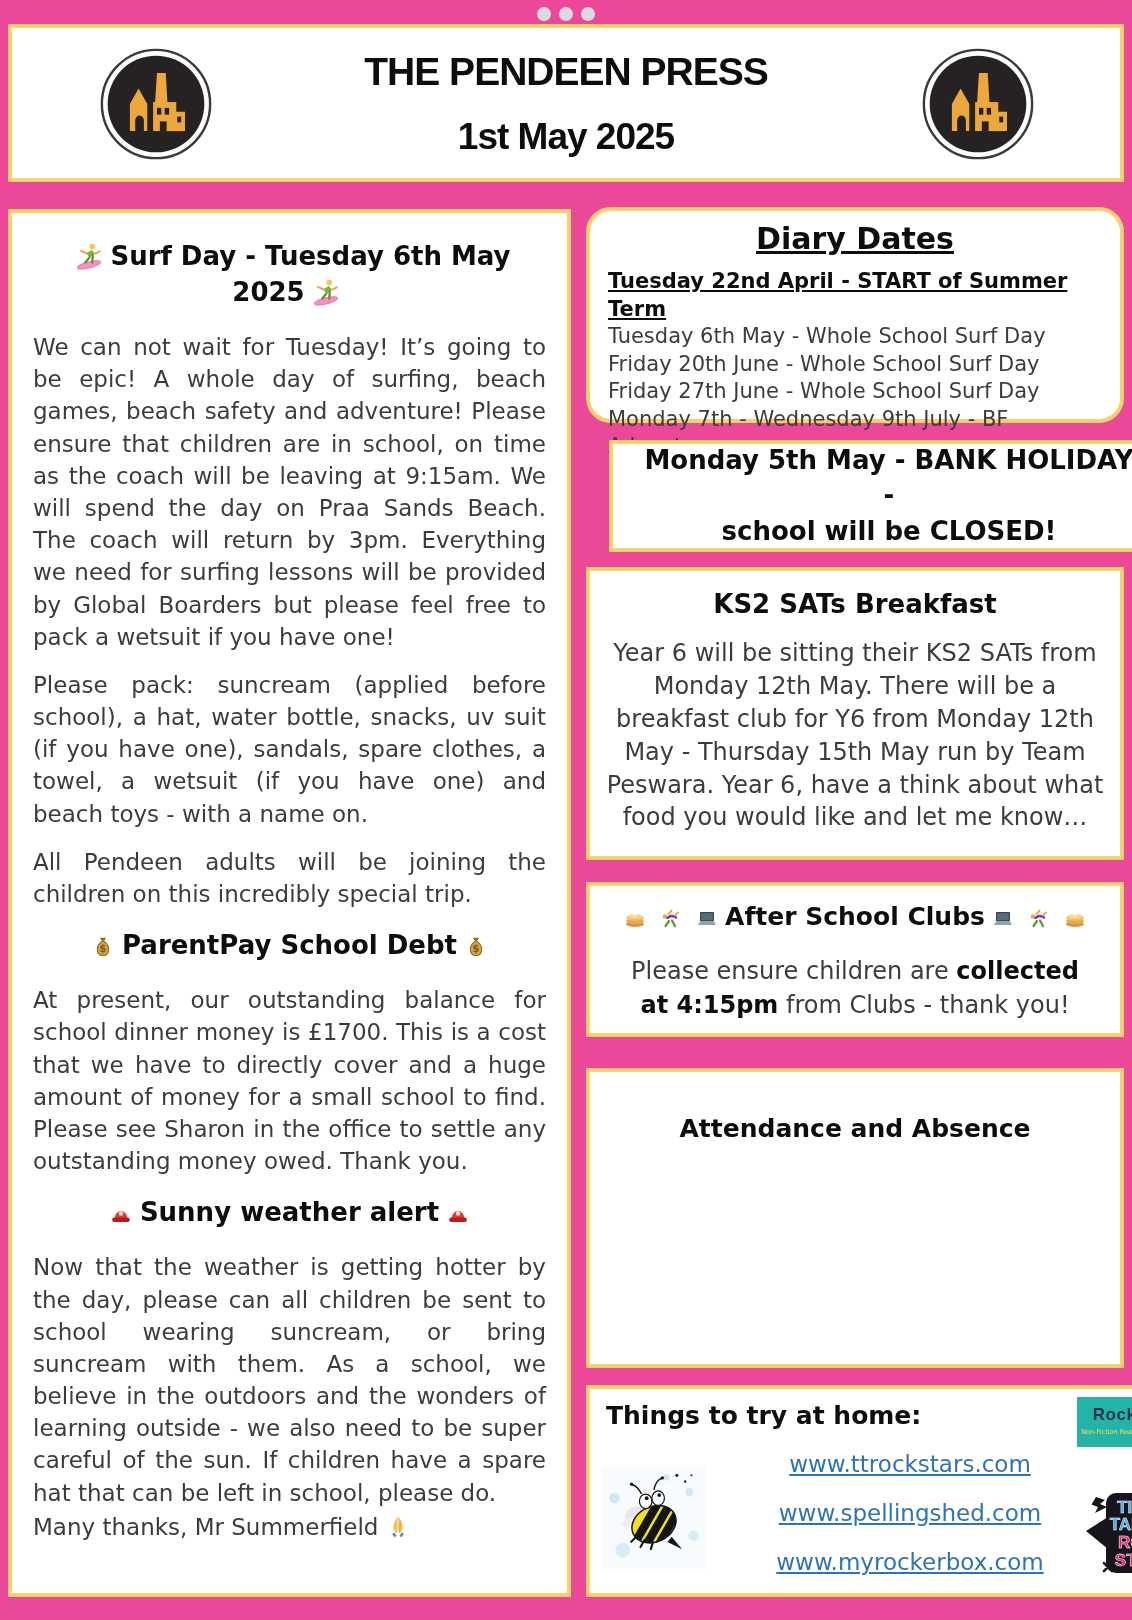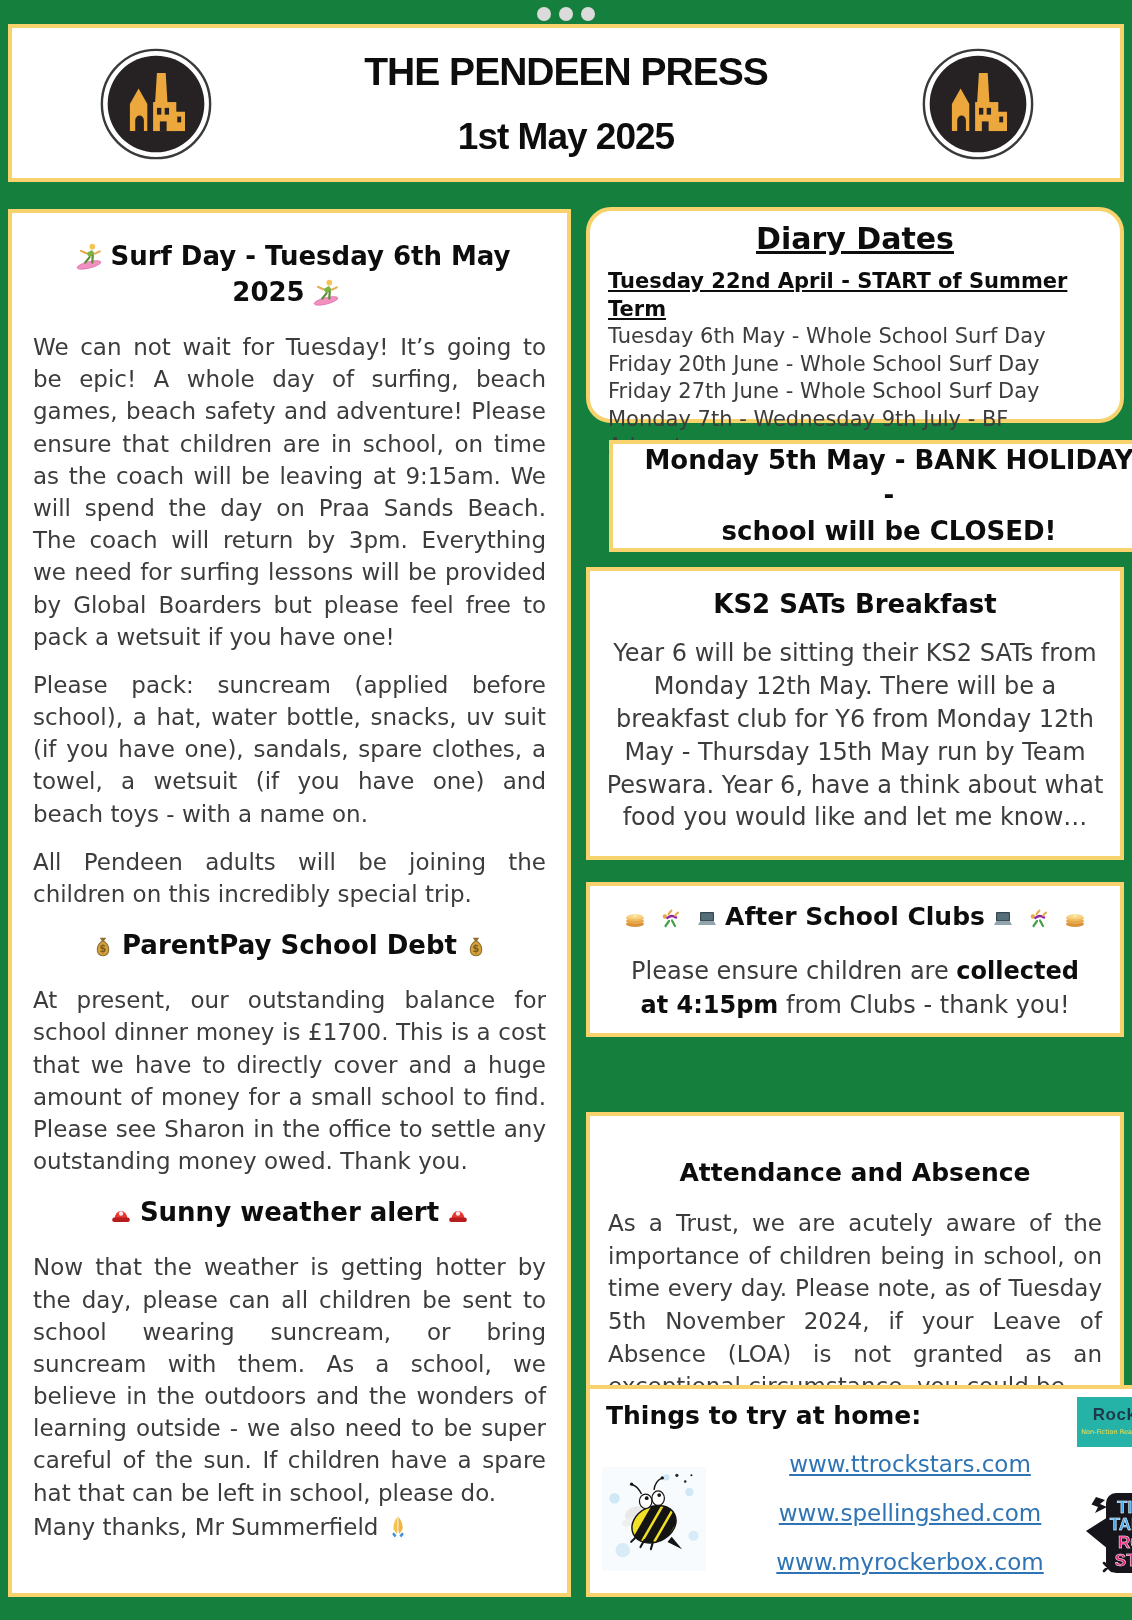--- a/index.html
+++ b/index.html
@@ -1,17 +1,17 @@
 <!DOCTYPE html>
 <html><head>
 <meta charset="utf-8">
 <style>
   html,body{margin:0;padding:0;background:#fff;}
   body{width:1132px;height:1620px;position:relative;font-family:"DejaVu Sans",sans-serif;color:#3c3c3c;}
-  .page{position:absolute;inset:0;background:#15803d;}
+  .page{position:absolute;inset:0;background:#ec4899;}
   .box{position:absolute;background:#fff;border:4px solid #F8D36D;box-sizing:border-box;}
   
   .dots{position:absolute;top:7px;left:0;right:0;display:flex;justify-content:center;gap:8px;}
   .dots .dot{width:14px;height:14px;border-radius:50%;background:#dbdbdb;}
   
   #header-box{left:8px;top:24px;width:1116px;height:158px;text-align:center;}
   .crest{position:absolute;top:18px;}
   .crest.left{left:86px;}
   .crest.right{right:84px;}
   .hd-title{margin-top:22px;font-size:39px;font-weight:800;color:#0d0d0d;letter-spacing:-1px;font-family:"Liberation Sans",sans-serif;}
@@ -30,21 +30,21 @@
   .diary-line.bold{font-weight:800;color:#0d0d0d;text-decoration:underline;}
   #bank-box{left:609px;top:440px;width:538px;height:112px;display:flex;align-items:center;justify-content:center;text-align:center;padding-left:22px;}
   .bank-text{font-size:26px;font-weight:800;color:#0d0d0d;line-height:1.35;}
   #ks2-box{left:586px;top:567px;width:538px;height:293px;padding:18px 8px;text-align:center;}
   .ks2-head{font-size:26px;font-weight:800;color:#0d0d0d;margin:0 0 18px;}
   .ks2-body{font-size:24px;line-height:1.37;text-align:center;margin:8px;}
   #clubs-box{left:586px;top:882px;width:538px;height:155px;padding:16px 14px;text-align:center;}
   .clubs-head{font-size:25px;font-weight:800;color:#0d0d0d;margin:0 0 18px;}
   .clubs-body{font-size:24px;line-height:1.4;margin:16px;}
   .clubs-body b{color:#0d0d0d;}
-  #attendance-box{left:586px;top:1068px;width:538px;height:300px;padding:42px 18px 12px;margin-top:44px;}
+  #attendance-box{left:586px;top:1068px;width:538px;height:300px;padding:42px 18px 12px;}
   .att-head{font-size:25px;font-weight:800;color:#0d0d0d;text-align:center;margin:0 0 20px;}
   .att-body{font-size:23px;line-height:1.42;text-align:justify;margin:0;}
   #things-box{left:586px;top:1385px;width:633px;height:212px;}
   .things-head{position:absolute;left:16px;top:12px;font-size:25px;font-weight:800;color:#0d0d0d;}
   .links{position:absolute;left:110px;top:62px;width:420px;display:flex;flex-direction:column;gap:23px;align-items:center;}
   .links a{color:#2E74B5;font-size:23px;text-decoration:underline;}
   
   .rockerbox{position:absolute;right:14px;top:8px;width:124px;height:50px;background:#26B3A7;text-align:center;box-sizing:border-box;padding-top:8px;}
   .rb-name{font-weight:800;font-size:17px;color:#1D3A4A;letter-spacing:.5px;font-family:"Liberation Sans",sans-serif;}
   .rb-tag{font-size:6.5px;color:#F4E04D;margin-top:3px;}
@@ -221,21 +221,20 @@
             <ellipse cx="12" cy="11" rx="9" ry="3" fill="#F3BE63"></ellipse>
             <ellipse cx="12" cy="9.6" rx="8.2" ry="2.3" fill="#F7D488"></ellipse>
             <rect x="10" y="7.4" width="4" height="2.6" fill="#FBE9A6"></rect>
           </svg></span>
     </div>
     <p class="clubs-body"><span>Please ensure children are </span><b>collected at 4:15pm</b><span> from Clubs - thank you!</span></p>
   </div>
 
   <div class="box" id="attendance-box">
     <div class="att-head">Attendance and Absence</div>
-    <p class="att-body">As a Trust, we are acutely aware of the importance of children being in school, on time every day. Please note, as of Tuesday 5th November 2024, if your Leave of Absence (LOA) is not granted as an exceptional circumstance, you could be</p>
   </div>
 
   <div class="box" id="things-box">
     <div class="things-head">Things to try at home:</div>
 
     <div class="rockerbox">
       <div class="rb-name">Rockerbox</div>
       <div class="rb-tag">Non-Fiction Reading for Every Level</div>
     </div>
 

